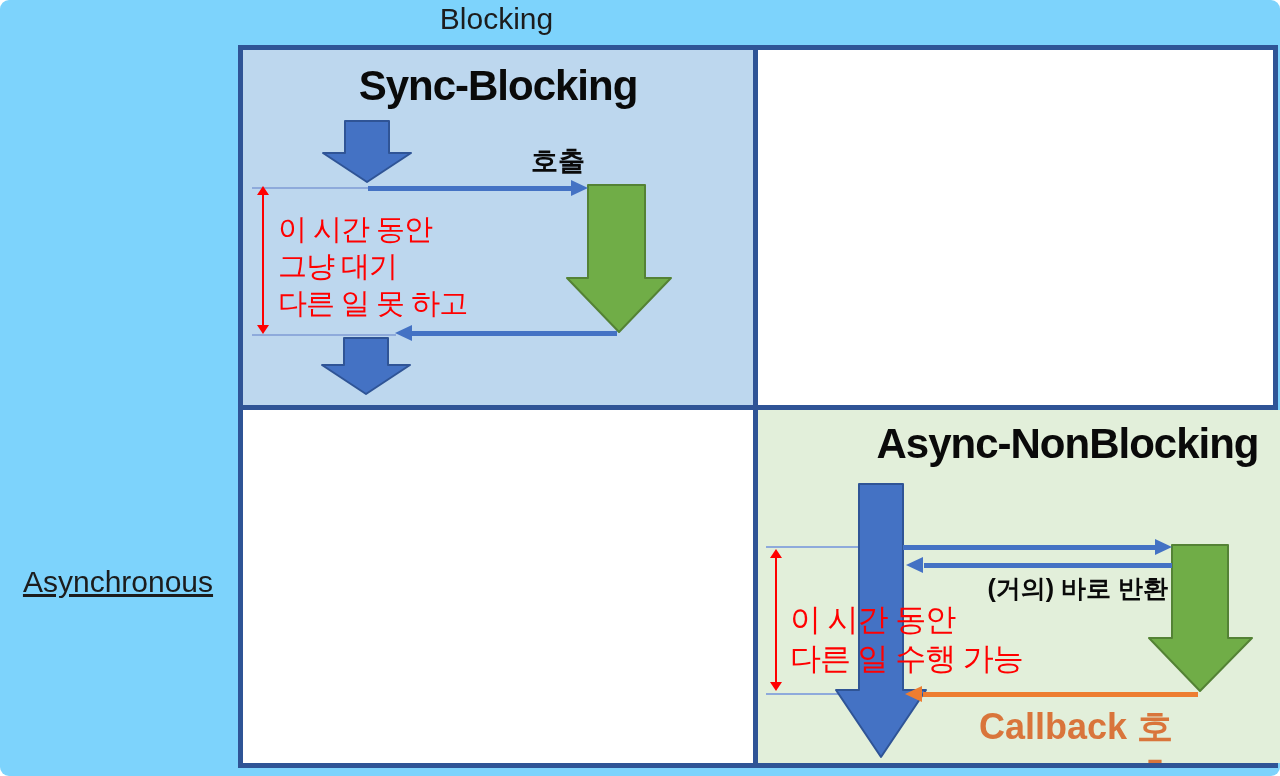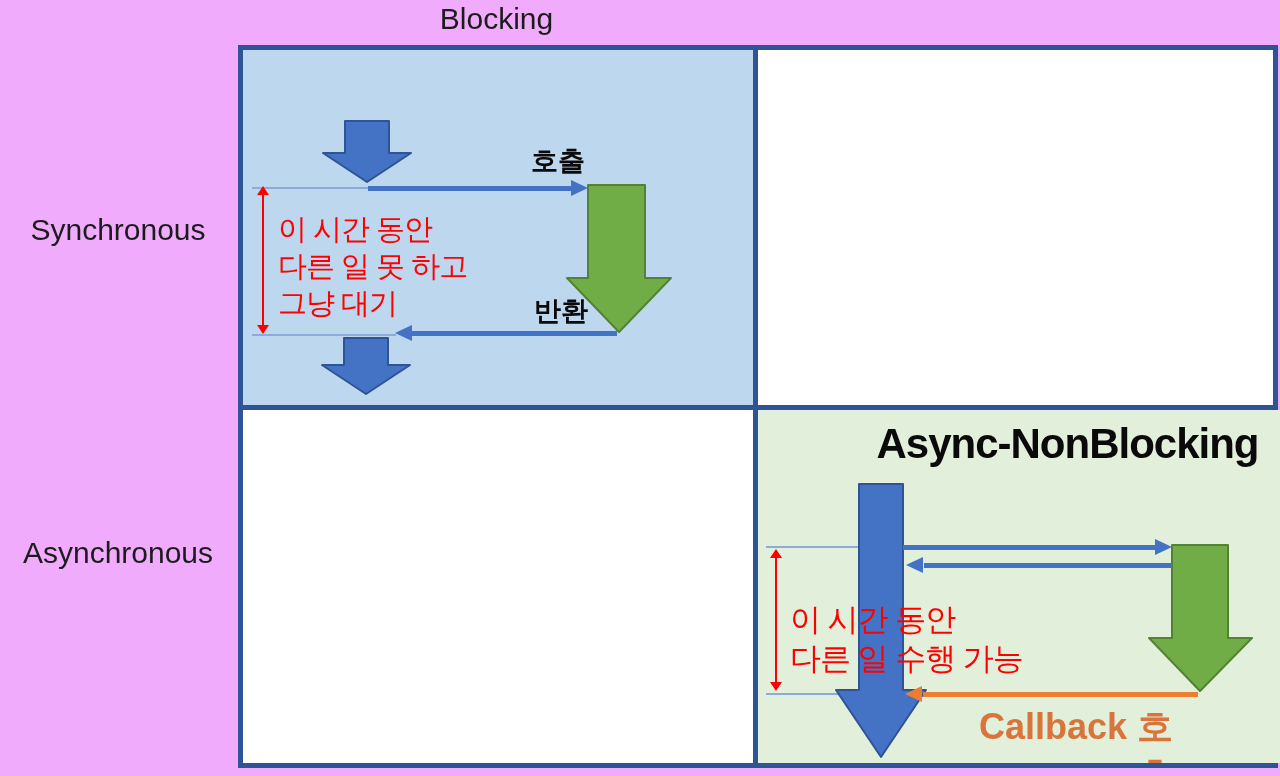--- a/index.html
+++ b/index.html
@@ -11,22 +11,22 @@
     --arrow-green:#70AD47;
     --arrow-green-outline:#548235;
     --connector-line:#8EAADB;
     --annotation-red:#FF0000;
     --arrow-orange:#ED7D31;
     --label-orange:#D9753B;
     --text-black:#1F1F1F;
   }
   html,body{margin:0;padding:0;background:#fff;}
   .canvas{
-    position:relative;width:1280px;height:776px;background:#f0abfc;overflow:hidden;
-    font-family:"Liberation Sans", sans-serif;color:var(--text-black);
+    position:relative;width:1280px;height:776px;background:#7dd3fc;overflow:hidden;
+    font-family:"Liberation Sans", sans-serif;color:var(--text-black);border-radius:9px;
   }
   .col-header{position:absolute;top:2px;text-align:center;font-size:30px;font-weight:400;color:#1c1c1c;}
   .row-header{position:absolute;left:0;width:236px;text-align:center;font-size:30px;font-weight:400;color:#1c1c1c;}
   .grid{position:absolute;left:238px;top:45px;width:1040px;height:723px;box-sizing:border-box;
         border:5px solid var(--grid-border);background:#fff;}
   .grid-inner{position:absolute;left:0;top:0;width:1030px;height:713px;}
   .vdiv{position:absolute;left:510px;top:0;width:5px;height:713px;background:var(--grid-border);}
   .hdiv{position:absolute;left:0;top:355px;width:1030px;height:5px;background:var(--grid-border);}
   .cell{position:absolute;overflow:hidden;}
   .cell-tl{left:0;top:0;width:510px;height:355px;background:var(--cell-blue-bg);}
@@ -58,54 +58,53 @@
   .red-note.tl{font-size:29px;line-height:37px;}
   .red-note.br{font-size:31px;line-height:39px;}
 </style>
 </head>
 <body>
 
 <div class="canvas">
 
   <div class="col-header" style="left:238px;width:517px;">Blocking</div>
 
-  <div class="row-header" style="top:213px;">Synchronous</div>
-  <div class="row-header" style="top:536px;">Asynchronous</div>
+  <div class="row-header" style="top:565px;text-decoration:underline;">Asynchronous</div>
 
   <div class="grid">
     <div class="grid-inner">
 
       <div class="cell cell-tl">
+        <div class="cell-title" style="top:12px;">Sync-Blocking</div>
 
         <svg class="block-arrow" style="left:79px;top:70px;" width="90" height="64" viewBox="0 0 90 64">
           <polygon class="fill-blue" points="23,1 67,1 67,33 89,33 45,62 1,33 23,33"></polygon>
         </svg>
 
         <div class="thin" style="left:9px;top:137px;width:118px;"></div>
         <div class="thin" style="left:9px;top:284px;width:144px;"></div>
 
         <div class="hl" style="left:125px;top:136px;width:204px;"></div>
         <div class="tri tri-right" style="left:328px;top:130px;"></div>
         <div class="flow-label" style="left:142px;top:93px;width:200px;">호출</div>
 
         <svg class="block-arrow" style="left:323px;top:134px;" width="106" height="149" viewBox="0 0 106 149">
           <polygon class="fill-green" points="22,1 79,1 79,94 105,94 53,148 1,94 22,94"></polygon>
         </svg>
 
         <div class="hl" style="left:169px;top:281px;width:205px;"></div>
         <div class="tri tri-left" style="left:152px;top:275px;"></div>
-        <div class="flow-label" style="left:145px;top:243px;width:200px;">반환</div>
 
         <div class="vred" style="left:19px;top:143px;height:133px;"></div>
         <div class="tri-up" style="left:14px;top:136px;"></div>
         <div class="tri-down" style="left:14px;top:275px;"></div>
         <div class="red-note tl" style="left:35px;top:161px;">
           <span>이 시간 동안</span>
+          <span>그냥 대기</span>
           <span>다른 일 못 하고</span>
-          <span>그냥 대기</span>
         </div>
 
         <svg class="block-arrow" style="left:78px;top:287px;" width="90" height="59" viewBox="0 0 90 59">
           <polygon class="fill-blue" points="23,1 67,1 67,28 89,28 45,57 1,28 23,28"></polygon>
         </svg>
       </div>
 
       <div class="cell cell-tr"></div>
 
       <div class="cell cell-bl"></div>
@@ -118,20 +117,21 @@
         </svg>
 
         <div class="thin" style="left:8px;top:136px;width:94px;"></div>
         <div class="thin" style="left:8px;top:283px;width:94px;"></div>
 
         <div class="hl" style="left:145px;top:135px;width:252px;"></div>
         <div class="tri tri-right" style="left:397px;top:129px;"></div>
 
         <div class="hl" style="left:166px;top:153px;width:248px;"></div>
         <div class="tri tri-left" style="left:148px;top:147px;"></div>
+        <div class="flow-label small" style="left:150px;top:162px;width:260px;">(거의) 바로 반환</div>
 
         <svg class="block-arrow" style="left:390px;top:134px;" width="105" height="149" viewBox="0 0 105 149">
           <polygon class="fill-green" points="24,1 80,1 80,94 104,94 52,147 1,94 24,94"></polygon>
         </svg>
 
         <div class="hl orange" style="left:165px;top:282px;width:275px;"></div>
         <div class="tri tri-left orange" style="left:147px;top:276px;"></div>
         <div class="flow-label orange" style="left:185px;top:293px;width:230px;">Callback 호출</div>
 
         <div class="vred" style="left:17px;top:146px;height:128px;"></div>

